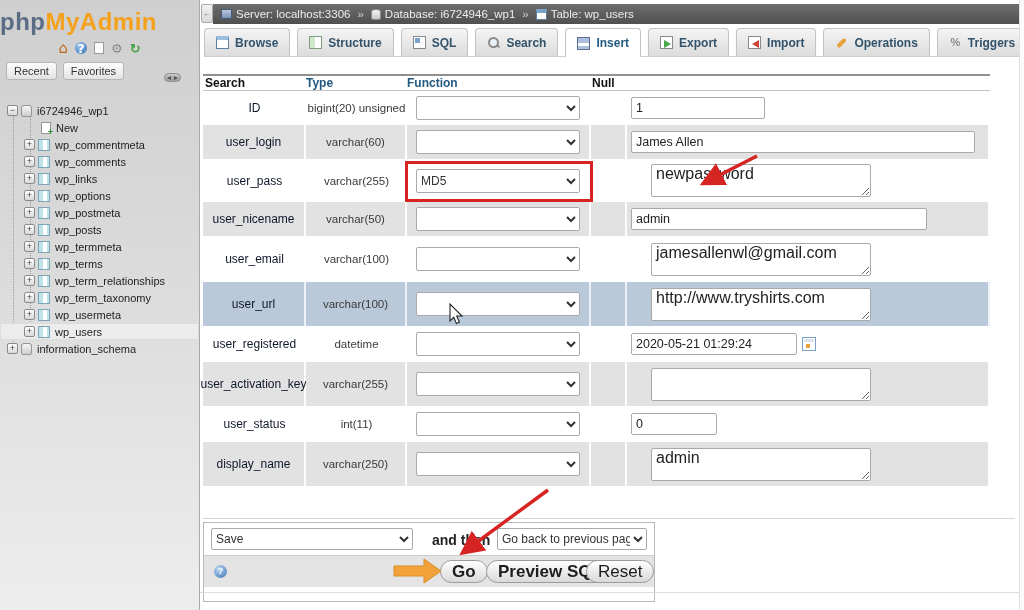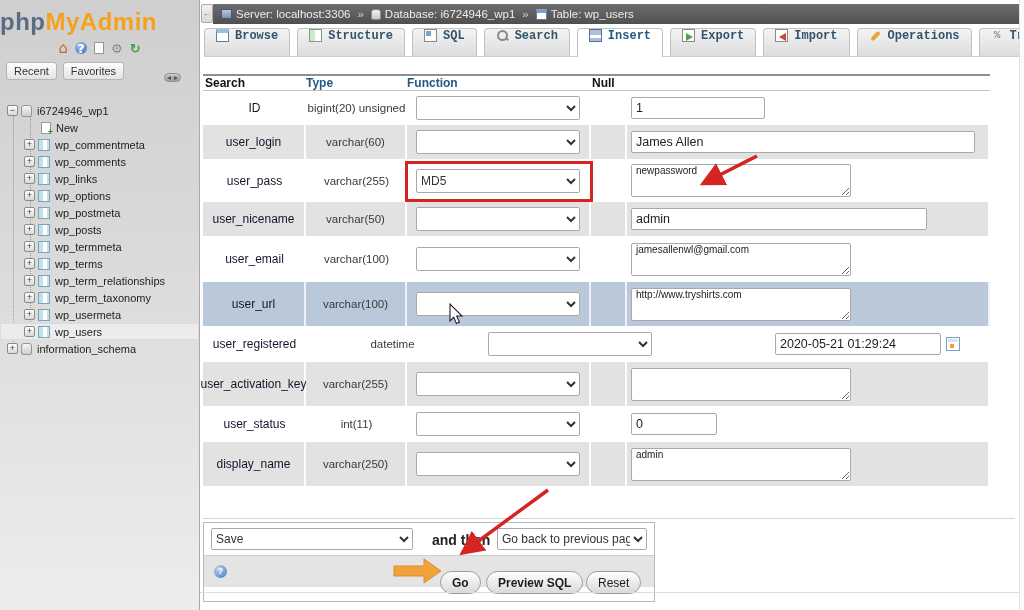--- a/index.html
+++ b/index.html
@@ -52,23 +52,23 @@
      background:linear-gradient(#6e6e6e,#4f4f4f); color:#ededed; font-size:11.5px;
      display:flex; align-items:center; gap:5px; padding-left:8px; }
   #breadcrumb .sep { color:#cfcfcf; margin:0 2px; }
   #breadcrumb .crumb { display:flex; align-items:center; gap:4px; cursor:pointer; }
   .bc-server { width:11px; height:10px; background:linear-gradient(#b9c8dc,#7c93b4); border:1px solid #42597a; }
   .bc-db { width:10px; height:11px; background:linear-gradient(#f2f2f2,#c9c9c9); border:1px solid #8a8a8a; border-radius:4px 4px 3px 3px / 3px 3px 2px 2px; }
   .bc-table { width:11px; height:11px; background:#fff; border:1px solid #5c7ea0; border-top:4px solid #7ba3c9; }
 
   #tabs { position:absolute; left:4px; top:28px; width:815px; height:29px; display:flex; gap:7px;
      border-bottom:1px solid #cfcfcf; align-items:flex-end; }
-  .tab { height:28px; display:flex; align-items:flex-start; gap:6px; padding:0 11px;
+  .tab { height:28px; display:flex; align-items:center; gap:6px; padding:0 11px;
      border:1px solid #c2c2c2; border-bottom:none; border-radius:4px 4px 0 0;
-     background:linear-gradient(#f4f4f4,#dcdcdc); font-size:12px; font-weight:bold; color:#33536b; cursor:pointer;font-family:Liberation Mono, monospace; }
+     background:linear-gradient(#f4f4f4,#dcdcdc); font-size:12px; font-weight:bold; color:#33536b; cursor:pointer; }
   .tab.active { background:#fff; height:29px; margin-bottom:-1px; color:#235a81; }
   .tico { width:13px; height:13px; flex:0 0 13px; position:relative; }
   .i-browse { border:1px solid #5c7ea0; background:#fff; border-top:4px solid #9cbede; }
   .i-structure { border:1px solid #7o; border:1px solid #7d9d7d; background:linear-gradient(90deg,#cde8cd 50%,#fff 50%); }
   .i-sql { border:1px solid #8a8a8a; background:#fdfdfd; }
   .i-sql::after { content:""; position:absolute; left:1px; top:1px; width:5px; height:5px; background:#7ba3c9; }
   .i-search { }
   .i-search::before { content:""; position:absolute; left:1px; top:1px; width:7px; height:7px; border:2px solid #8a8a8a; border-radius:50%; background:#e8f0f8; }
   .i-search::after { content:""; position:absolute; left:9px; top:9px; width:4px; height:2px; background:#8a8a8a; transform:rotate(45deg); }
   .i-insert { background:linear-gradient(#aebfdd 0 5px,#fff 5px 8px,#aebfdd 8px); border:1px solid #5b6d94; }
@@ -94,41 +94,41 @@
   .frow.white > div { background:#fff; }
   .c-col { width:103px; display:flex; align-items:center; justify-content:center;
      font-size:12px; color:#0f172a; text-align:center; }
   .c-type { width:101px; display:flex; align-items:center; justify-content:center; font-size:11.5px; color:#3a3a3a; }
   .c-func { width:184px; display:flex; align-items:center; padding-left:9px; }
   .c-null { width:36px; }
   .c-val { flex:1; display:flex; align-items:center; padding-left:4px; gap:5px; }
   .c-func select { width:164px; height:24px; font-size:12px; color:#333; border:1px solid #a9a9a9; border-radius:2px; background:#fff; }
   .c-val input { height:22px; border:1px solid #a9a9a9; border-radius:2px; font-size:12.5px; color:#222; padding:0 4px;
      font-family:"Liberation Sans", sans-serif; background:#fff; }
-  .c-val textarea { width:220px; height:33px; border:1px solid #a9a9a9; border-radius:2px; font-size:10px; color:#222;
-     padding:0 4px; font-family:"Liberation Sans", sans-serif; resize:both; background:#fff; }
+  .c-val textarea { width:220px; height:33px; border:1px solid #a9a9a9; border-radius:2px; font-size:16px; color:#222;
+     padding:0 4px; font-family:"Liberation Sans", sans-serif; resize:both; background:#fff;margin-left:20px; }
   .cal-ic { width:14px; height:14px; border:1px solid #7ba1c8; background:#fff; position:relative; cursor:pointer; }
   .cal-ic::before { content:""; position:absolute; left:1px; top:1px; right:1px; height:3px; background:#d9e4ef; }
   .cal-ic::after { content:""; position:absolute; left:3px; bottom:2px; width:4px; height:4px; background:#e8a33d; }
 
   
   .foot-rule { position:absolute; left:3px; top:518px; width:812px; border-top:1px solid #d5d5d5; }
   #footer-box { position:absolute; left:3px; top:522px; width:452px; height:80px; border:1px solid #b9b9b9; background:#fff; }
   .save-row { position:relative; height:32px; }
   .save-row select { position:absolute; height:22px; top:5px; font-size:12px; color:#333; border:1px solid #a9a9a9; border-radius:2px; background:#fff; }
   #save-select { left:7px; width:202px; }
   #after-select { left:293px; width:150px; }
   .and-then { position:absolute; left:228px; top:9px; font-size:14px; font-weight:bold; color:#222; }
   .action-bar { position:relative; height:32px; background:#e4e4e4; border-top:1px solid #cdcdcd; }
   .help-ic { position:absolute; left:10px; top:9px; width:13px; height:13px; border-radius:50%;
      background:radial-gradient(circle at 35% 30%, #bcd6f2, #3a72b5); color:#fff; font-size:9px; font-weight:bold;
      text-align:center; line-height:13px; cursor:pointer; }
   .pill-btn { position:absolute; top:4px; height:23px; border:1px solid #9c9c9c; border-radius:12px;
-     background:linear-gradient(#ffffff,#d9d9d9); font-size:12px; color:#1d1d1d; cursor:pointer;
-     font-family:"Liberation Sans", sans-serif; padding:0 11px;margin-top:11px; }
+     background:linear-gradient(#ffffff,#d9d9d9); font-size:17px; color:#1d1d1d; cursor:pointer;
+     font-family:"Liberation Sans", sans-serif; padding:0 11px; }
   #go-btn { left:236px; font-weight:bold; }
   #preview-btn { left:282px; font-weight:bold; }
   #reset-btn { left:382px; }
 
   
   #red-box { position:absolute; left:405px; top:161px; width:188px; height:41px; border:3px solid #d62422; z-index:40; pointer-events:none; }
   #overlay { position:absolute; left:0; top:0; width:1024px; height:610px; z-index:50; pointer-events:none; }
 </style>
 </head>
 <body>
@@ -354,21 +354,21 @@
           <div class="c-col">user_url</div>
           <div class="c-type">varchar(100)</div>
           <div class="c-func">
             <select><option></option></select>
           </div>
           <div class="c-null"></div>
           <div class="c-val">
             <textarea style="">http://www.tryshirts.com</textarea>
           </div>
         </div>
-        <div class="frow white" style="height: 35px; gap: 36px;">
+        <div class="frow white" style="height: 35px;">
           <div class="c-col">user_registered</div>
           <div class="c-type">datetime</div>
           <div class="c-func">
             <select><option></option></select>
           </div>
           <div class="c-null"></div>
           <div class="c-val">
             <input type="text" value="2020-05-21 01:29:24" style="width: 166px;">
             <span class="cal-ic"></span>
           </div>

